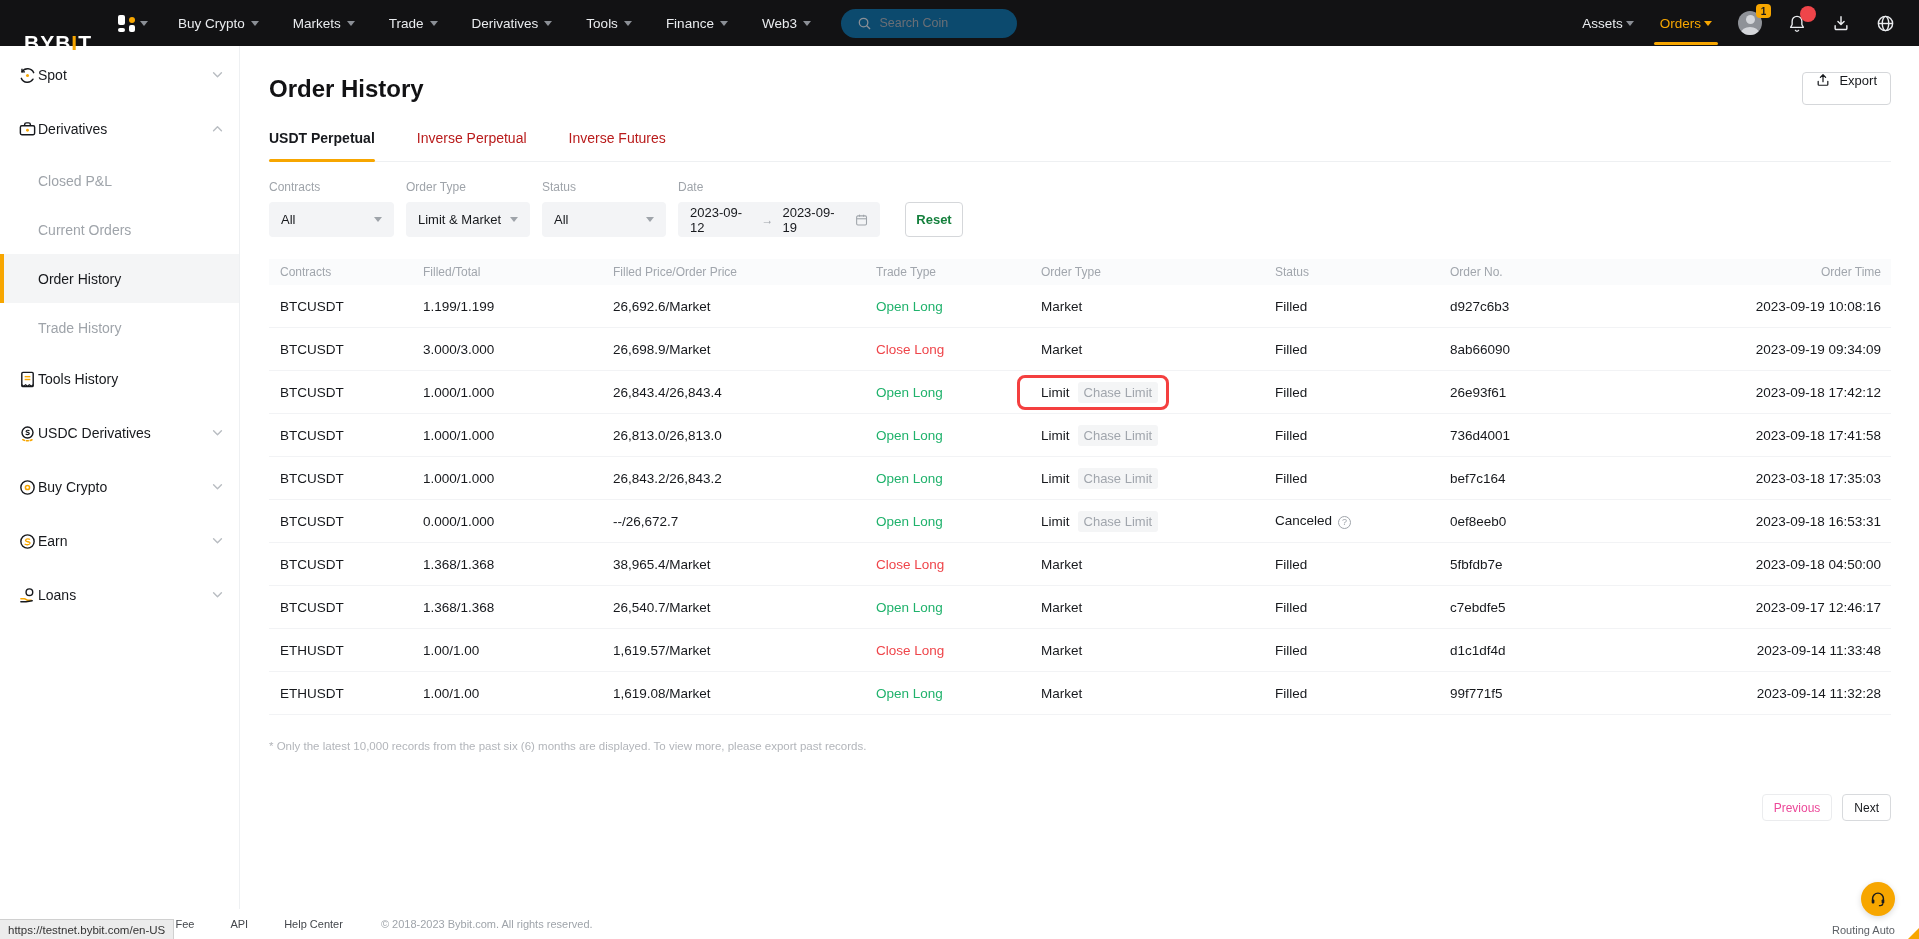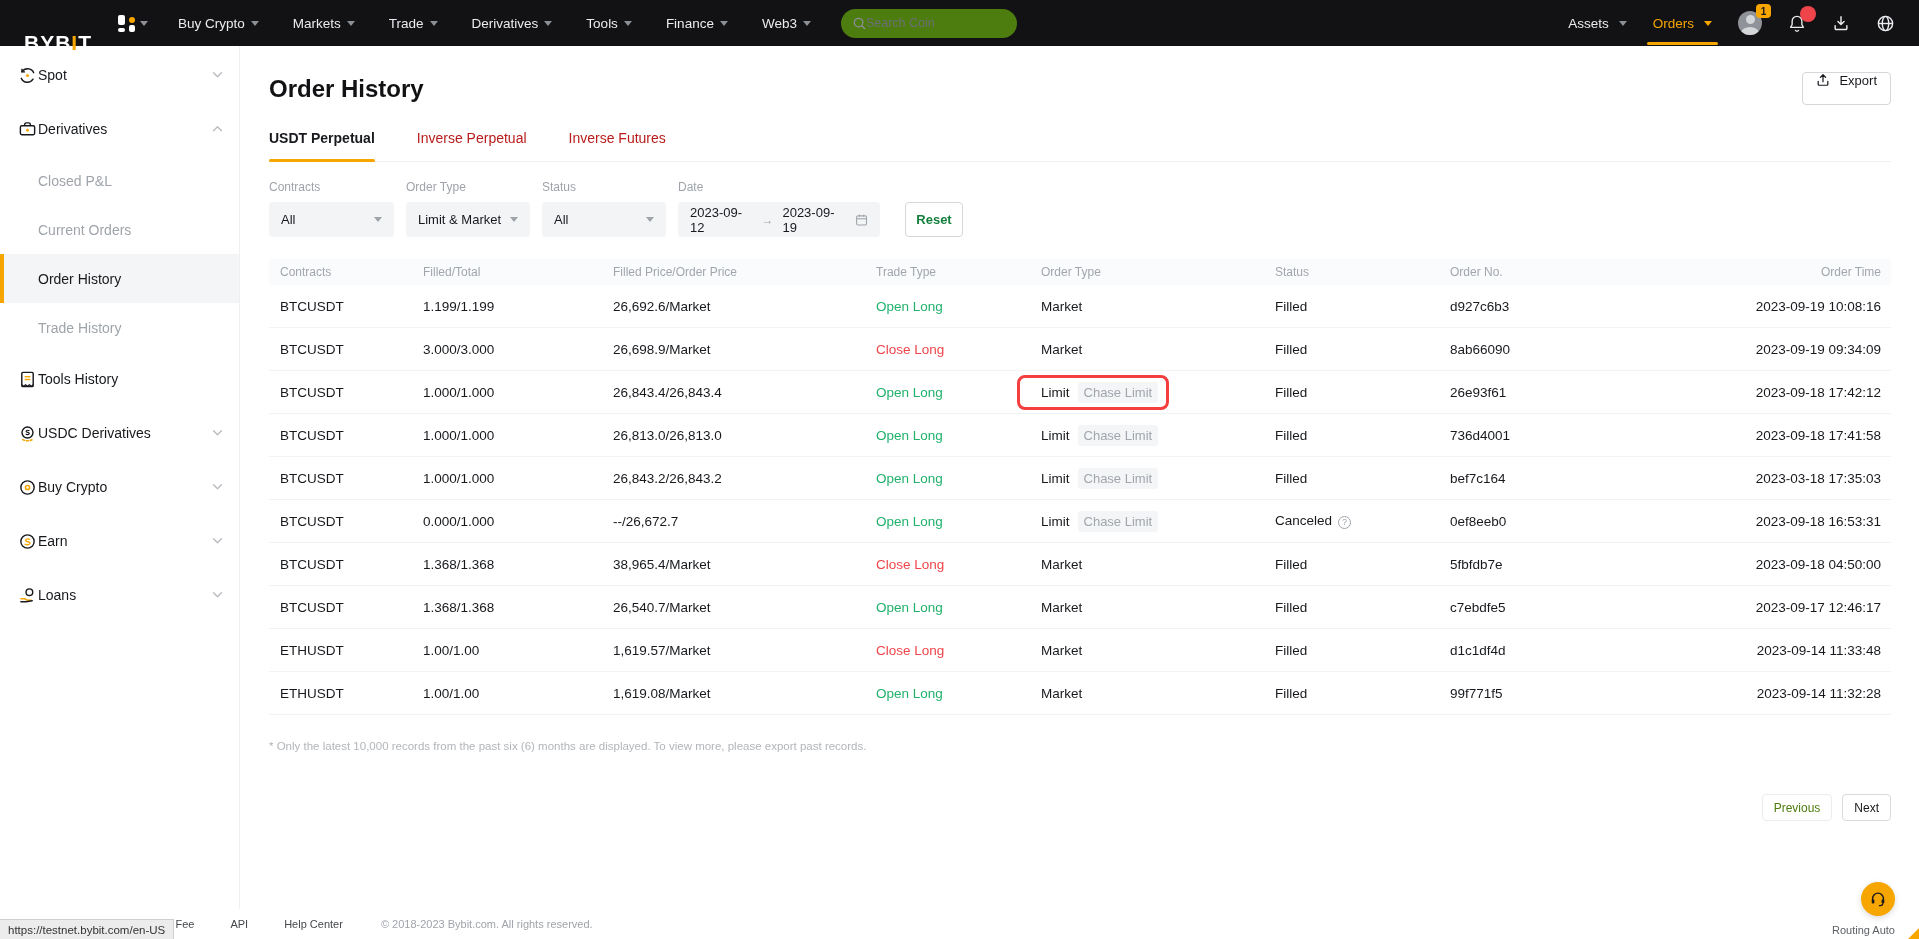--- a/index.html
+++ b/index.html
@@ -20,30 +20,30 @@
   .grid-glyph i { position:absolute; background:#ffffff; border-radius:2px; }
   .grid-glyph .a { left:0; top:0; width:7px; height:10px; }
   .grid-glyph .b { right:0; top:2px; width:6px; height:6px; background:#f7a600; border-radius:50%; }
   .grid-glyph .c { left:0; bottom:0; width:7px; height:4px; }
   .grid-glyph .d { right:0; bottom:0; width:6px; height:7px; }
   .caret { width:0; height:0; border-left:4px solid transparent; border-right:4px solid transparent; border-top:5px solid #8b8f96; display:inline-block; }
   .caret.orange { border-top-color:#f7a600; }
   .nav-menus { display:flex; align-items:center; gap:34px; }
   .nav-item { display:flex; align-items:center; gap:6px; font-size:13.5px; color:#eaecef; cursor:pointer; white-space:nowrap; }
   .searchbox {
-    margin-left:30px; width:176px; height:29px; background:#4d7c0f; border-radius:15px;
-    display:flex; align-items:center; padding:0 12px; 
+    margin-left:30px; width:176px; height:29px; background:#0c4a6e; border-radius:15px;
+    display:flex; align-items:center; padding:0 12px; gap:8px;justify-content:center;
   }
   .searchbox input {
     background:transparent; border:none; outline:none; color:#c9ccd1; font-size:12.5px; width:120px;
     font-family:"Liberation Sans", sans-serif;
   }
   .searchbox input::placeholder { color:#6b6f76; }
   .nav-right { margin-left:auto; display:flex; align-items:center; gap:26px; }
-  .nav-link { display:flex; align-items:center; gap:10px; font-size:13.5px; color:#eaecef; cursor:pointer; position:relative; }
+  .nav-link { display:flex; align-items:center; gap:3px; font-size:13.5px; color:#eaecef; cursor:pointer; position:relative; }
   .nav-link.orders { color:#f7a600; }
   .orders-underline { position:absolute; left:-6px; right:-6px; bottom:-14px; height:3px; background:#f7a600; border-radius:2px; }
   .icon-btn { position:relative; cursor:pointer; display:flex; align-items:center; }
   .avatar { width:24px; height:24px; border-radius:50%; background:#8f9298; position:relative; overflow:hidden; }
   .avatar .head { position:absolute; top:4px; left:7.5px; width:9px; height:9px; border-radius:50%; background:#d4d6da; }
   .avatar .body { position:absolute; bottom:-4px; left:3px; width:18px; height:12px; border-radius:50%; background:#d4d6da; }
   .badge-num {
     position:absolute; top:-7px; right:-9px; min-width:15px; height:14px; background:#f7a600; color:#17191d;
     font-size:10px; font-weight:700; border-radius:4px; display:flex; align-items:center; justify-content:center; padding:0 3px;
   }
@@ -117,21 +117,21 @@
   }
   .q-icon {
     display:inline-flex; align-items:center; justify-content:center; width:13px; height:13px;
     border:1px solid #9fa4aa; border-radius:50%; color:#9fa4aa; font-size:9px; margin-left:6px; cursor:pointer;
   }
   
   .notes { margin-top:23px; list-style:none; }
   .notes li { font-size:11.5px; color:#b2b5ba; line-height:16px; }
   .pagination { margin-top:40px; display:flex; justify-content:flex-end; gap:10px; }
   .pg-btn { height:27px; border-radius:4px; background:#fff; font-size:12px; display:flex; align-items:center; justify-content:center; padding:0 11px; }
-  .pg-btn.prev { border:1px solid #ebecee; color:#4d7c0f; cursor:default;text-align:center; }
+  .pg-btn.prev { border:1px solid #ebecee; color:#ec4899; cursor:default;text-align:center; }
   .pg-btn.next { border:1px solid #d8dadd; color:#17191d; cursor:pointer; }
   
   .footer {
     position:absolute; left:0; right:0; bottom:0; height:30px; background:#ffffff;
     display:flex; align-items:center; padding-left:17px; z-index:20; font-size:11px;
   }
   .footer .flink { color:#44474c; margin-right:36px; cursor:pointer; white-space:nowrap; }
   .footer .copyright { color:#9fa4aa; margin-left:2px; white-space:nowrap; }
   .routing { position:absolute; right:24px; bottom:3px; font-size:11px; color:#5d6167; z-index:21; }
   .chat-btn {

